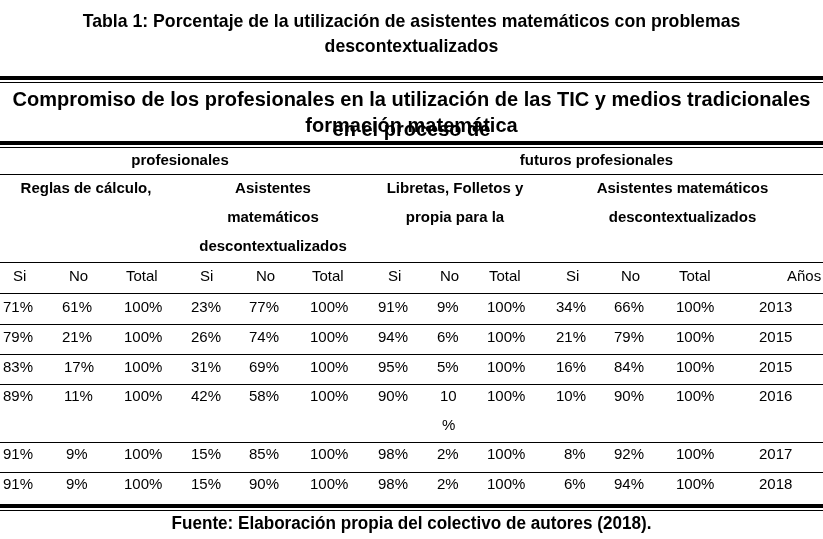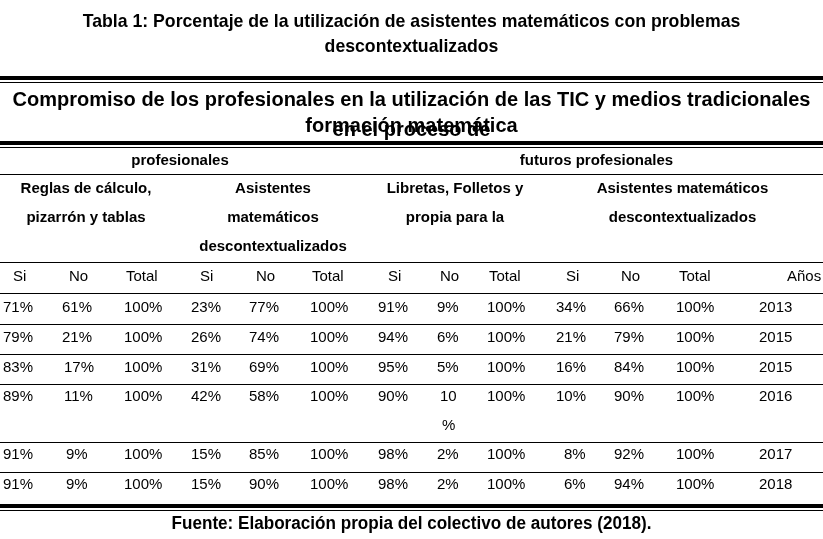--- a/index.html
+++ b/index.html
@@ -49,21 +49,20 @@
 <div class="rule-thick" style="top:141px;"></div>
 <div class="rule-thin" style="top:147px;"></div>
 
 <div class="hdr" style="left:0; width:360px; top:145px;">profesionales</div>
 <div class="hdr" style="left:370px; width:453px; top:145px;">futuros profesionales</div>
 
 <div class="hline" style="top:174px;"></div>
 
 <div class="hdr" style="left:0; width:172px; top:173px;">
   <div>Reglas de cálculo,</div>
-  <div>pizarrón y tablas</div>
 </div>
 <div class="hdr" style="left:186px; width:174px; top:173px;">
   <div>Asistentes</div>
   <div>matemáticos</div>
   <div>descontextualizados</div>
 </div>
 <div class="hdr" style="left:370px; width:170px; top:173px;">
   <div>Libretas,  Folletos y</div>
   <div>propia para la</div>
 </div>

